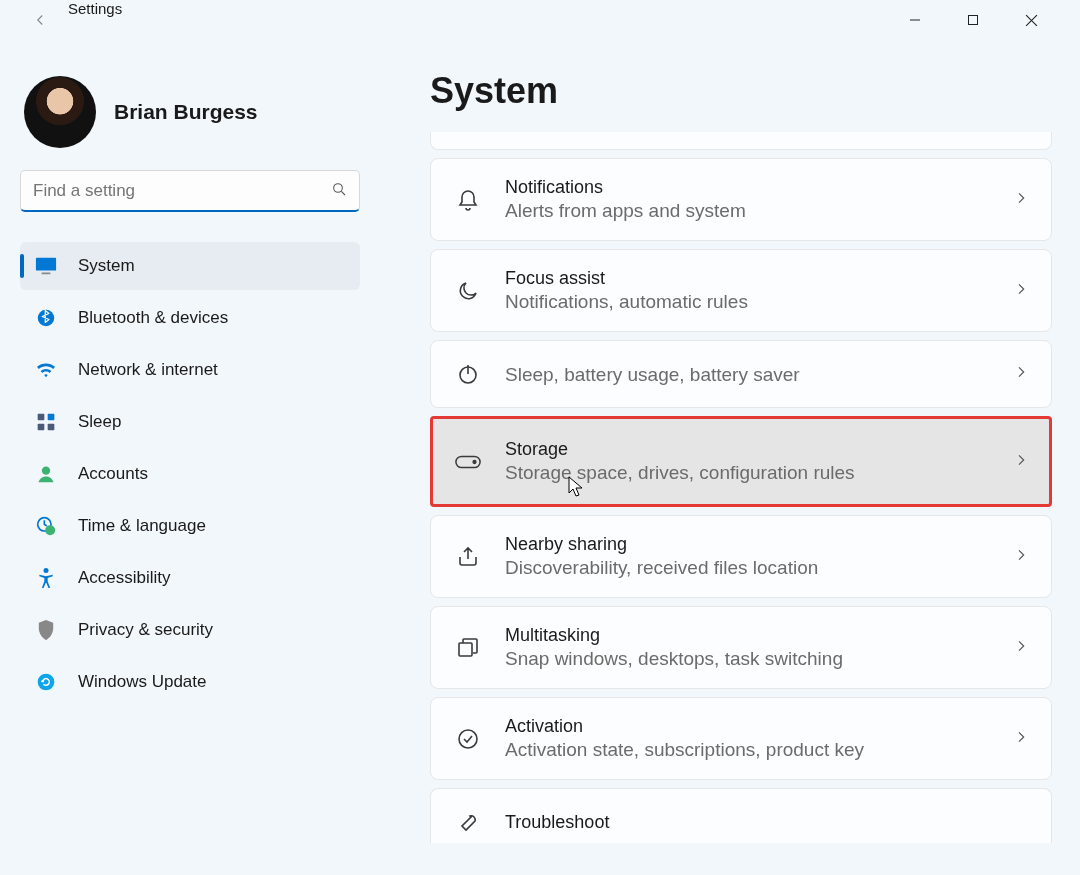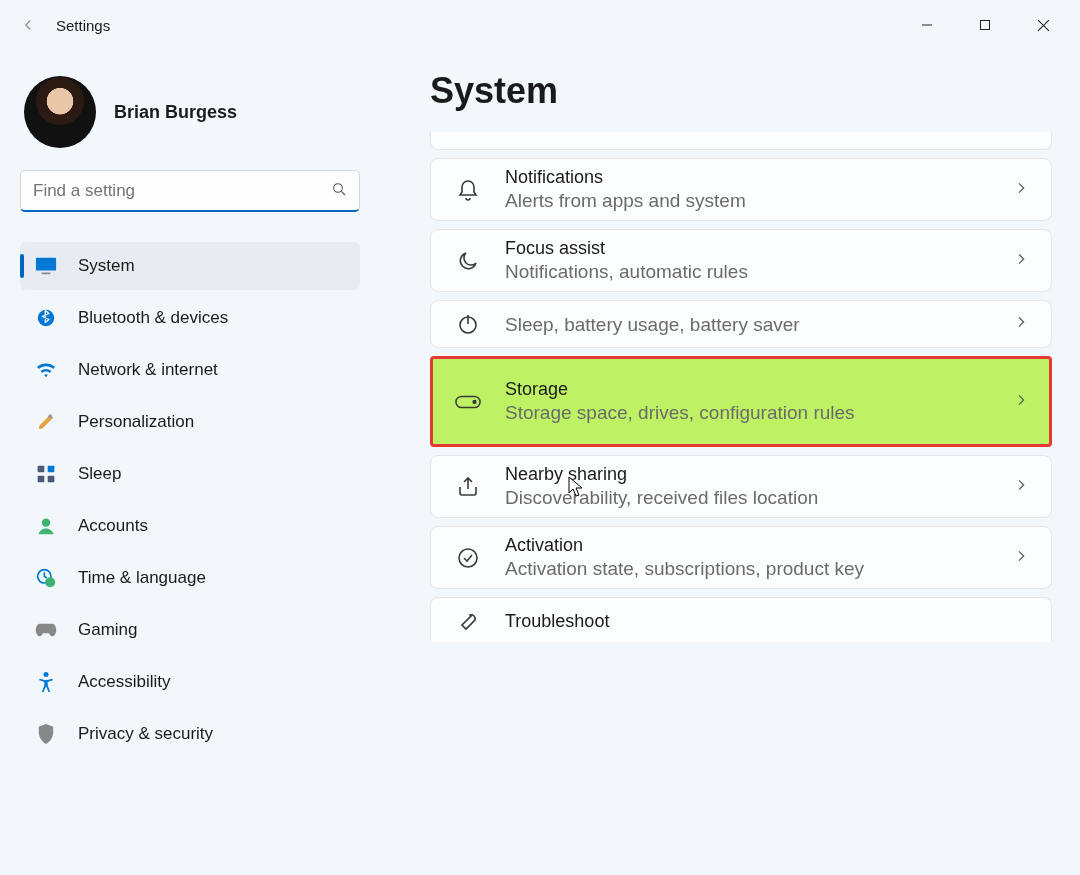--- a/index.html
+++ b/index.html
@@ -11,23 +11,23 @@
     body {
       background: #f2f7fc;
       width: 1080px;
       height: 875px;
       overflow: hidden;
       position: relative;
     }
     
     .titlebar {
       display: flex;
-      align-items: center;
+      align-items: flex-start;
       height: 50px;
-      padding: 0 8px;
+      padding: 0 20px;
     }
     .back-btn {
       width: 40px;
       height: 40px;
       display: flex;
       align-items: center;
       justify-content: center;
       color: #888;
       cursor: default;
     }
@@ -64,21 +64,21 @@
     }
     .avatar {
       width: 72px;
       height: 72px;
       border-radius: 50%;
       background: radial-gradient(circle at 50% 35%, #e9c6a8 0 22%, #2b1a12 23% 40%, #111 41% 100%);
       flex-shrink: 0;
     }
     .user-name {
       font-weight: 600;
-      font-size: 18px;
+      font-size: 21px;
       color: #1a1a1a;
       margin-left: 18px;
     }
     .search-box {
       display: flex;
       align-items: center;
       background: #fdfdfe;
       border: 1px solid #d8d8d8;
       border-bottom: 2px solid #0067c0;
       border-radius: 5px;
@@ -156,21 +156,21 @@
       border-top: none;
       border-radius: 0 0 8px 8px;
       margin-bottom: 8px;
     }
     .card {
       background: #fcfdfe;
       border: 1px solid #e6e6e6;
       border-radius: 8px;
       display: flex;
       align-items: center;
-      padding: 8px 22px;
+      padding: 18px 22px;
       margin-bottom: 8px;
       cursor: default;
     }
     .card-icon {
       width: 30px;
       height: 30px;
       display: flex;
       align-items: center;
       justify-content: center;
       color: #3a3a3a;
@@ -189,21 +189,21 @@
       font-size: 19px;
       color: #6b6b6b;
       margin-top: 2px;
     }
     .chevron {
       color: #555;
     }
     .card.highlighted {
       border: 3px solid #e53935;
       border-radius: 4px;
-      background: #bef264;
+      background: #e5e5e5;
       padding: 20px;
     }
     .card.partial {
       border-bottom: none;
       border-radius: 8px 8px 0 0;
       margin-bottom: 0;
       padding-bottom: 6px;
     }
     
     .cursor {
@@ -284,29 +284,20 @@
         <span class="nav-icon">
             <svg width="22" height="18" viewBox="0 0 24 20" fill="#0078d4">
               <path d="M12 18l-2-2.5c1-1 3-1 4 0zM6 11c3.3-3 8.7-3 12 0l-2 2.3c-2.2-2-5.8-2-8 0zM2 6.5C7.5 1.5 16.5 1.5 22 6.5l-2 2.3C15.6 5 8.4 5 4 8.8z"></path>
             </svg>
           </span>
         <span class="nav-label">Network &amp; internet</span>
       </div>
       <div class="nav-item">
         <span class="nav-icon">
             <svg width="20" height="20" viewBox="0 0 24 24">
-              <path d="M4 20l4-1 12-12-3-3L5 16z" fill="#e8a33d" stroke="#c77a1a" stroke-width="0.6"></path>
-              <rect x="15" y="3" width="4" height="4" transform="rotate(45 17 5)" fill="#999"></rect>
-            </svg>
-          </span>
-        <span class="nav-label">Personalization</span>
-      </div>
-      <div class="nav-item">
-        <span class="nav-icon">
-            <svg width="20" height="20" viewBox="0 0 24 24">
               <rect x="2" y="2" width="8" height="8" rx="1" fill="#4a5a78"></rect>
               <rect x="14" y="2" width="8" height="8" rx="1" fill="#0078d4"></rect>
               <rect x="2" y="14" width="8" height="8" rx="1" fill="#4a5a78"></rect>
               <rect x="14" y="14" width="8" height="8" rx="1" fill="#4a5a78"></rect>
             </svg>
           </span>
         <span class="nav-label">Sleep</span>
       </div>
       <div class="nav-item">
         <span class="nav-icon">
@@ -322,43 +313,44 @@
             <svg width="20" height="20" viewBox="0 0 24 24">
               <circle cx="10" cy="10" r="8" fill="none" stroke="#0078d4" stroke-width="2"></circle>
               <path d="M10 5v5l3 2" stroke="#0078d4" stroke-width="2" fill="none"></path>
               <circle cx="17" cy="17" r="6" fill="#3cb371"></circle>
             </svg>
           </span>
         <span class="nav-label">Time &amp; language</span>
       </div>
       <div class="nav-item">
         <span class="nav-icon">
-            <svg width="22" height="16" viewBox="0 0 28 18" fill="#888">
-              <path d="M6 1h16c3 0 5 4 5 8s-2 8-5 8c-2 0-3-2-4-4h-8c-1 2-2 4-4 4-3 0-5-4-5-8s2-8 5-8z"></path>
-            </svg>
-          </span>
-        <span class="nav-label">Gaming</span>
-      </div>
-      <div class="nav-item">
-        <span class="nav-icon">
             <svg width="20" height="22" viewBox="0 0 24 26" fill="#0078d4">
               <circle cx="12" cy="4" r="3"></circle>
               <path d="M4 9l8 2 8-2v2l-6 2v4l3 8h-2l-3-7-3 7h-2l3-8v-4l-6-2z"></path>
             </svg>
           </span>
         <span class="nav-label">Accessibility</span>
       </div>
       <div class="nav-item">
         <span class="nav-icon">
             <svg width="18" height="22" viewBox="0 0 20 24" fill="#888">
               <path d="M10 1l8 3v6c0 6-4 11-8 13C6 21 2 16 2 10V4z"></path>
             </svg>
           </span>
         <span class="nav-label">Privacy &amp; security</span>
       </div>
+      <div class="nav-item">
+        <span class="nav-icon">
+            <svg width="20" height="20" viewBox="0 0 24 24" fill="none" stroke="#0078d4" stroke-width="2.5">
+              <circle cx="12" cy="12" r="10" fill="#0ea5e9" stroke="none"></circle>
+              <path d="M8 12a4 4 0 1 1 1 2.6M8 12l-1.5-1.5M8 12l1.5-1.5" stroke="#fff" stroke-width="1.8"></path>
+            </svg>
+          </span>
+        <span class="nav-label">Windows Update</span>
+      </div>
     </nav>
   </aside>
 
   <main class="main">
     <h1 class="page-heading">System</h1>
 
     <div class="card-stub"></div>
 
     <div class="card">
       <span class="card-icon">
@@ -431,20 +423,35 @@
         </span>
       <div class="card-text">
         <div class="card-title">Nearby sharing</div>
         <div class="card-sub">Discoverability, received files location</div>
       </div>
       <span class="chevron"><svg width="16" height="16" viewBox="0 0 24 24" fill="none" stroke="currentColor" stroke-width="1.8">
             <path d="M9 5l7 7-7 7"></path>
           </svg></span>
     </div>
 
+    <div class="card">
+      <span class="card-icon">
+          <svg width="24" height="24" viewBox="0 0 24 24" fill="none" stroke="currentColor" stroke-width="1.6">
+            <rect x="3" y="7" width="13" height="13" rx="1"></rect>
+            <path d="M7 7V4a1 1 0 0 1 1-1h12a1 1 0 0 1 1 1v12a1 1 0 0 1-1 1h-3"></path>
+          </svg>
+        </span>
+      <div class="card-text">
+        <div class="card-title">Multitasking</div>
+        <div class="card-sub">Snap windows, desktops, task switching</div>
+      </div>
+      <span class="chevron"><svg width="16" height="16" viewBox="0 0 24 24" fill="none" stroke="currentColor" stroke-width="1.8">
+            <path d="M9 5l7 7-7 7"></path>
+          </svg></span>
+    </div>
 
     <div class="card">
       <span class="card-icon">
           <svg width="24" height="24" viewBox="0 0 24 24" fill="none" stroke="currentColor" stroke-width="1.6">
             <circle cx="12" cy="12" r="9"></circle>
             <path d="M8 12l3 3 5-6"></path>
           </svg>
         </span>
       <div class="card-text">
         <div class="card-title">Activation</div>

